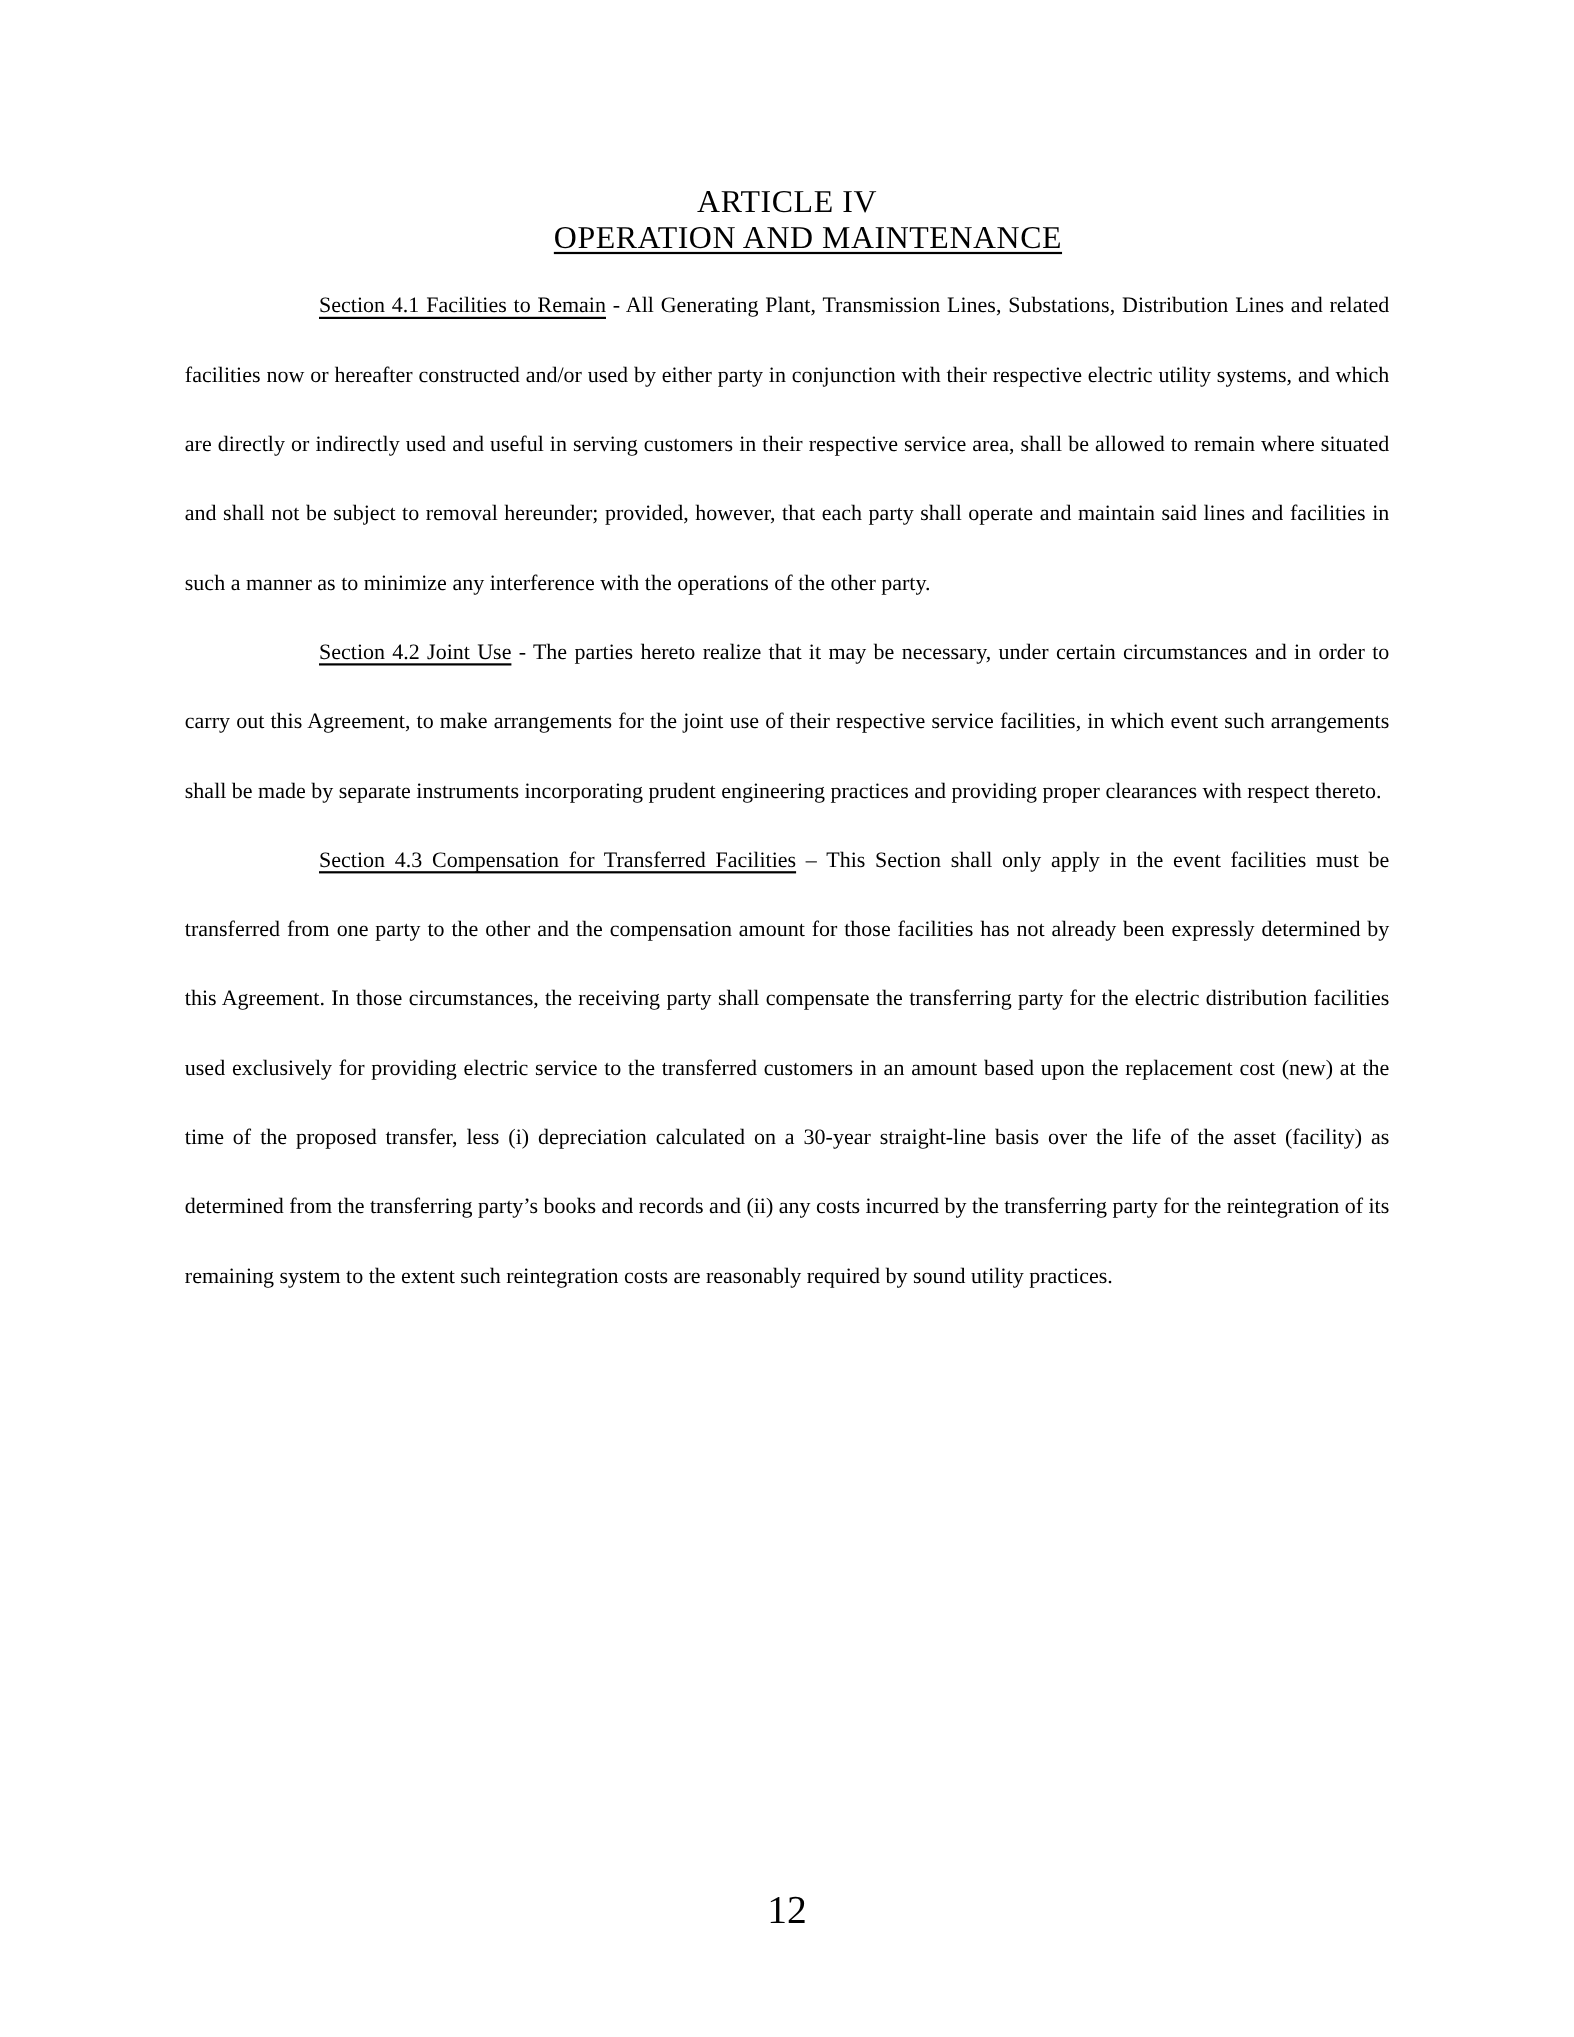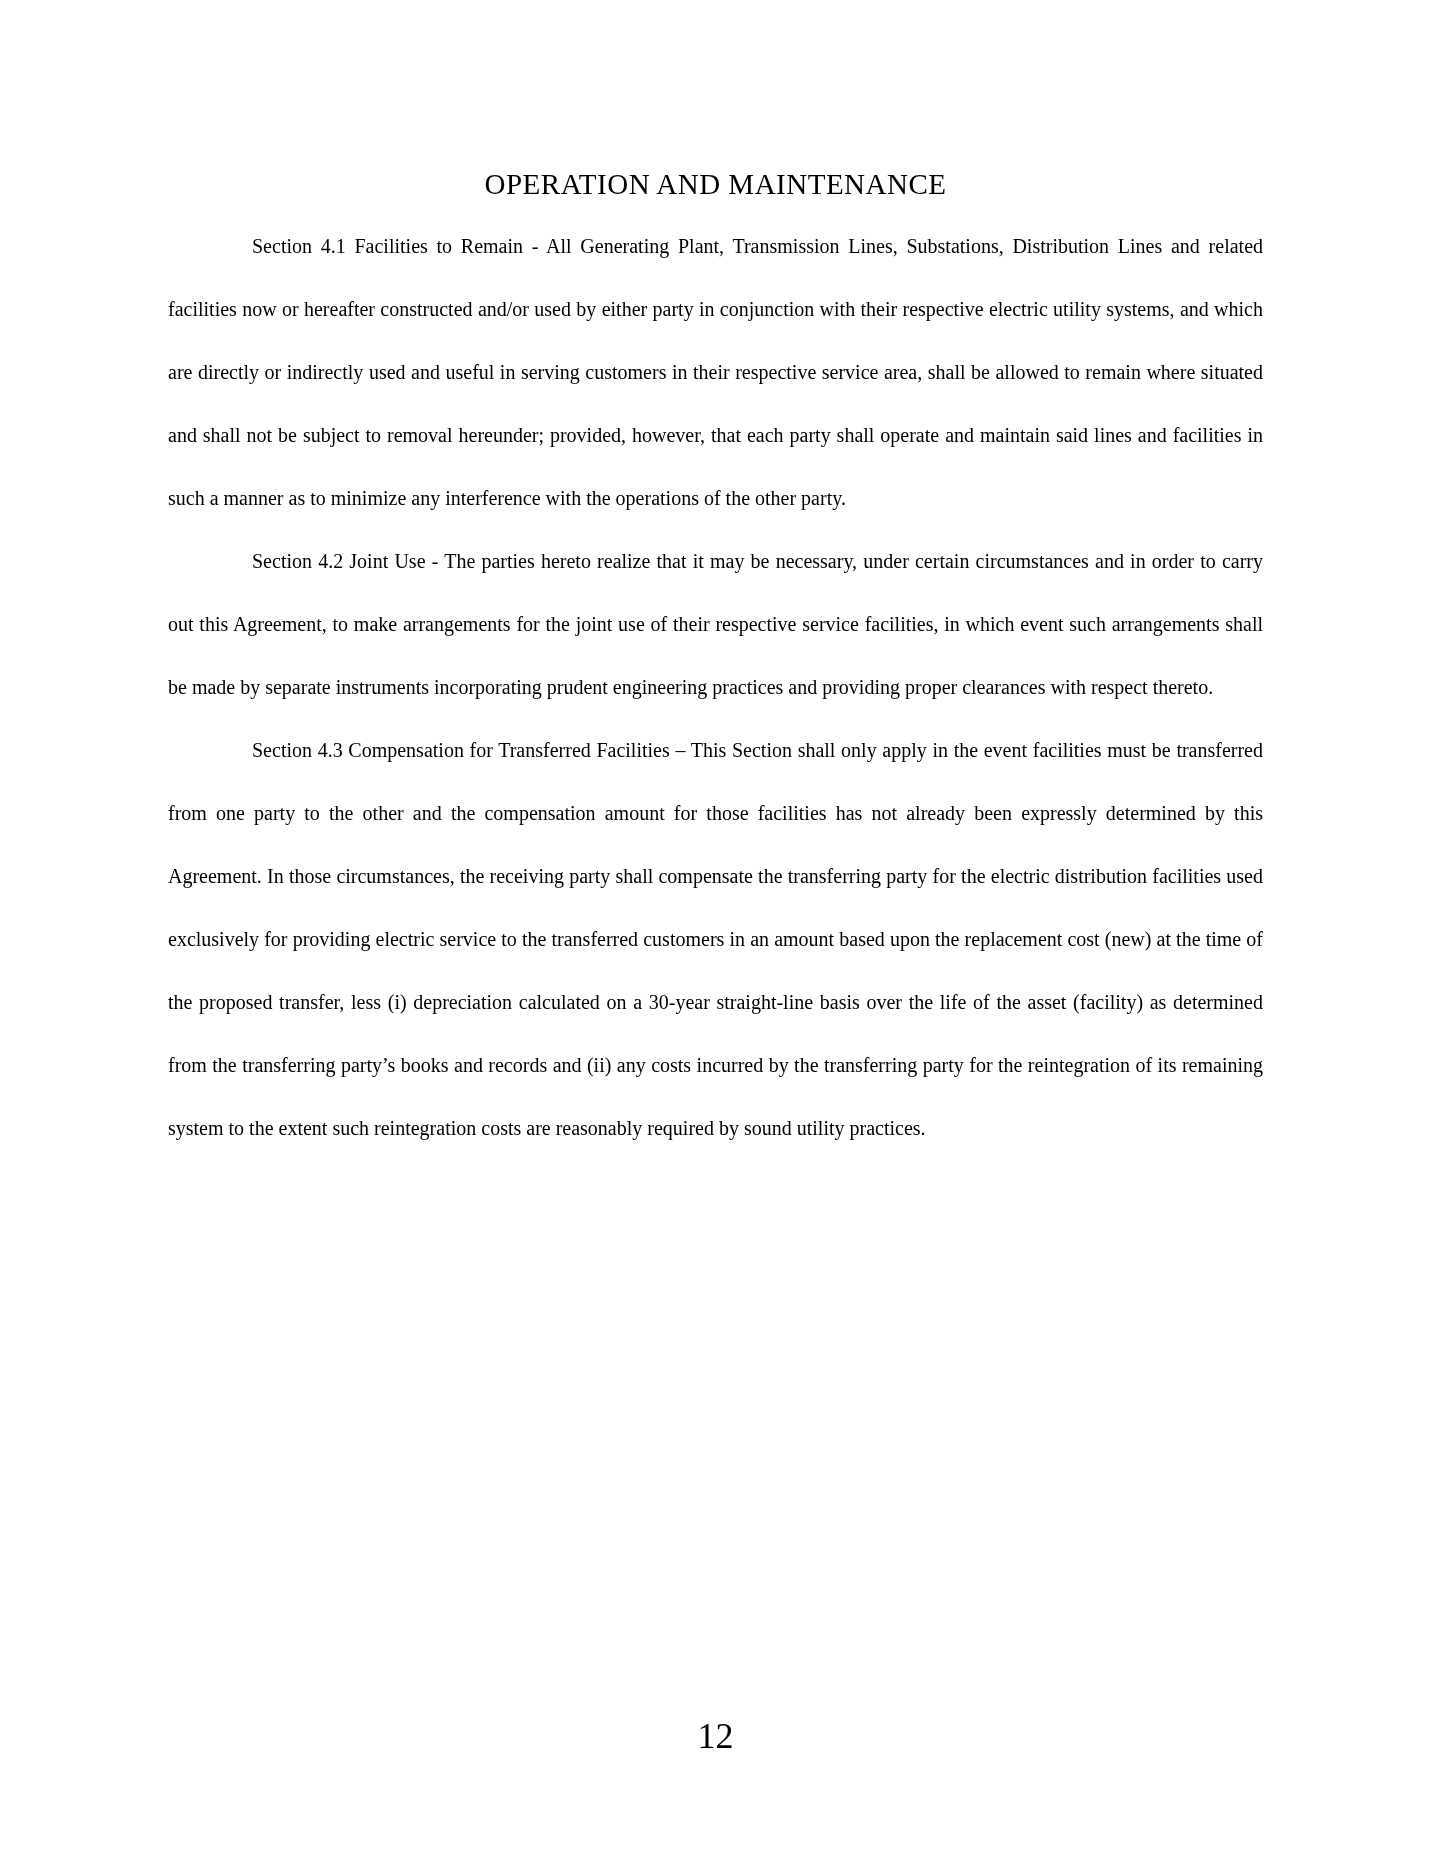--- a/index.html
+++ b/index.html
@@ -17,22 +17,24 @@
     overflow: hidden;
   }
   .doc-title {
     padding-top: 168px;
     text-align: center;
     font-size: 29px;
     line-height: 32px;
     letter-spacing: 0.5px;
   }
   .underline {
+    text-decoration: underline;
     text-underline-offset: 4px;
     text-decoration-thickness: 2px;
+    margin-left: 38px;
   }
   .doc-body {
     margin: 15px 168px 0 168px;
     width: 1095px;
     font-size: 20px;
     line-height: 63px;
     text-align: justify;
   }
   .para {
     margin: 0;
@@ -48,20 +50,21 @@
     font-size: 36px;
     line-height: 63px;
   }
 </style>
 </head>
 <body>
 
 <div class="page">
 
   <header class="doc-title">
+    <div class="title-line">ARTICLE IV</div>
     <div class="title-line underline">OPERATION AND MAINTENANCE</div>
   </header>
 
   <main class="doc-body">
 
     <p class="para"><span class="underline">Section 4.1 Facilities to Remain</span><span> - </span><span>All Generating Plant, Transmission Lines, Substations, Distribution Lines and related facilities now or hereafter constructed and/or used by either party in conjunction with their respective electric utility systems, and which are directly or indirectly used and useful in serving customers in their respective service area, shall be allowed to remain where situated and shall not be subject to removal hereunder; provided, however, that each party shall operate and maintain said lines and facilities in such a manner as to minimize any interference with the operations of the other party.</span></p>
 
     <p class="para"><span class="underline">Section 4.2 Joint Use</span><span> - </span><span>The parties hereto realize that it may be necessary, under certain circumstances and in order to carry out this Agreement, to make arrangements for the joint use of their respective service facilities, in which event such arrangements shall be made by separate instruments incorporating prudent engineering practices and providing proper clearances with respect thereto.</span></p>
 
     <p class="para"><span class="underline">Section 4.3 Compensation for Transferred Facilities</span><span> – </span><span>This Section shall only apply in the event facilities must be transferred from one party to the other and the compensation amount for those facilities has not already been expressly determined by this Agreement.  In those circumstances, the receiving party shall compensate the transferring party for the electric distribution facilities used exclusively for providing electric service to the transferred customers in an amount based upon the replacement cost (new) at the time of the proposed transfer, less (i) depreciation calculated on a 30-year straight-line basis over the life of the asset (facility) as determined from the transferring party’s books and records and (ii) any costs incurred by the transferring party for the reintegration of its remaining system to the extent such reintegration costs are reasonably required by sound utility practices.</span></p>

